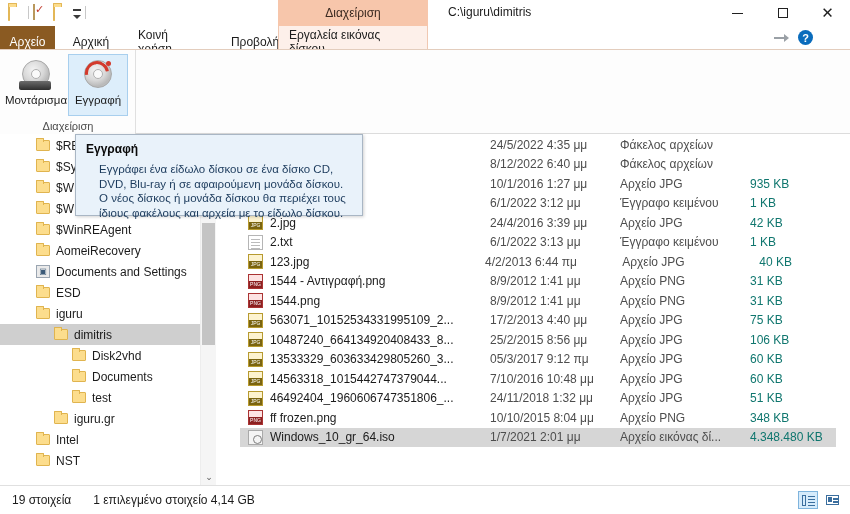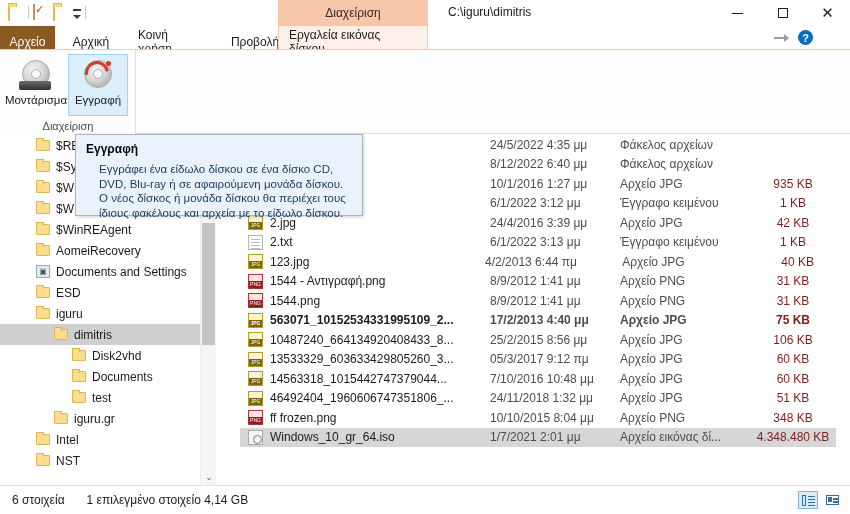--- a/index.html
+++ b/index.html
@@ -163,21 +163,21 @@
 
   .filelist { position:absolute; left:240px; top:0; width:610px; height:350px; background:#fff; }
   .frow {
     position:absolute; left:0; width:596px; height:19.5px; display:flex; align-items:center;
     font-size:12px; color:#1b1b1b;
   }
   .frow.selected { background:#d6d6d6; }
   .fcell-name { width:250px; display:flex; align-items:center; padding-left:8px; overflow:hidden; white-space:nowrap;}
   .fcell-date { width:130px; color:#4d4d4d; }
   .fcell-type { width:130px; color:#4d4d4d; white-space:nowrap; overflow:hidden;}
-  .fcell-size { width:86px; color:#7f1d1d; text-align:center; }
+  .fcell-size { width:86px; color:#0f766e; text-align:left; }
 
   .ic { width:15px; height:15px; margin-right:7px; flex:none; position:relative; }
   .ic-jpg {
     background:#fdf3cf; border:1px solid #b79a2f;
   }
   .ic-jpg:after {
     content:"JPG"; position:absolute; left:0; right:0; bottom:0; height:7px;
     background:#7a6410; color:#fff; font-size:5px; line-height:7px; text-align:center;
     font-family:"Liberation Sans", sans-serif;
   }
@@ -485,21 +485,21 @@
         </div>
         <div class="frow" style="top: 156px;">
           <div class="fcell-name">
             <span class="ic ic-png"></span>
             <span>1544.png</span>
           </div>
           <div class="fcell-date">8/9/2012 1:41 μμ</div>
           <div class="fcell-type">Αρχείο PNG</div>
           <div class="fcell-size">31 KB</div>
         </div>
-        <div class="frow" style="top: 175.5px; font-weight: bold;">
+        <div class="frow" style="top: 175.5px;">
           <div class="fcell-name">
             <span class="ic ic-jpg"></span>
             <span>563071_10152534331995109_2...</span>
           </div>
           <div class="fcell-date">17/2/2013 4:40 μμ</div>
           <div class="fcell-type">Αρχείο JPG</div>
           <div class="fcell-size">75 KB</div>
         </div>
         <div class="frow" style="top: 195px;">
           <div class="fcell-name">
@@ -557,21 +557,21 @@
         </div>
       </div>
   </div>
 
   <div class="tooltip">
     <div class="tt-title">Εγγραφή</div>
     <div class="tt-body">Εγγράφει ένα είδωλο δίσκου σε ένα δίσκο CD, DVD, Blu-ray ή σε αφαιρούμενη μονάδα δίσκου. Ο νέος δίσκος ή μονάδα δίσκου θα περιέχει τους ίδιους φακέλους και αρχεία με το είδωλο δίσκου.</div>
   </div>
 
   <div class="statusbar">
-    <span class="sb-text sb-1">6 στοιχεία</span>
+    <span class="sb-text sb-1">19 στοιχεία</span>
     <span class="sb-text sb-2">1 επιλεγμένο στοιχείο  4,14 GB</span>
     <div class="view-btns">
       <div class="vbtn active">
         <span class="vb-details">
           <span class="col"></span>
           <span class="ln" style="top:1px;"></span>
             <span class="ln" style="top:4px;"></span>
           <span class="ln" style="top:7px;"></span>
             <span class="ln" style="top:10px;"></span>
         </span>

